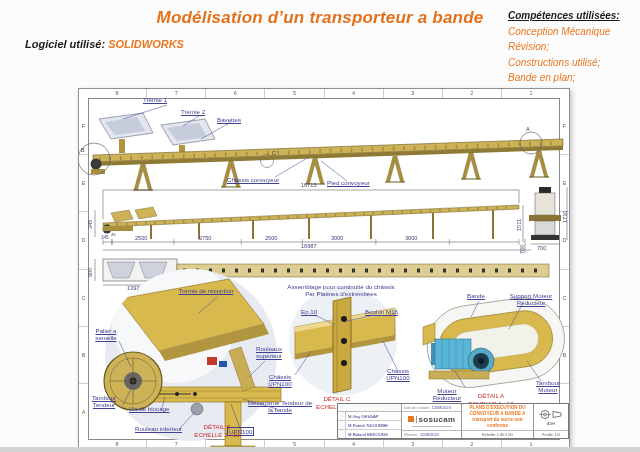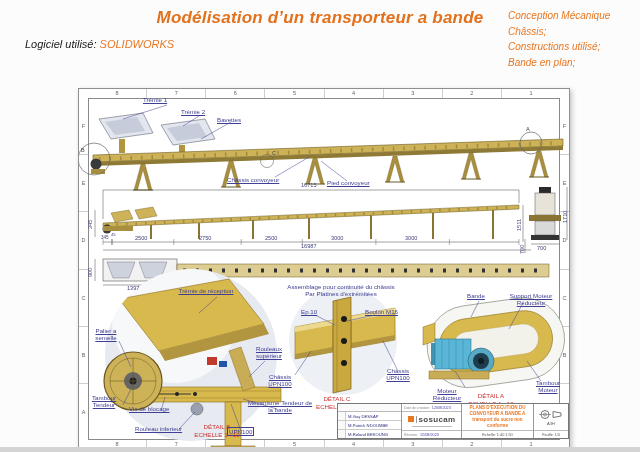--- a/index.html
+++ b/index.html
@@ -10,21 +10,21 @@
     position:relative; overflow:hidden;
   }
   
   .slide-title {
     position:absolute; left:0; right:0; top:8px;
     text-align:center; font-size:17px; font-weight:bold; font-style:italic;
     color:#e2711c; letter-spacing:.2px;
   }
   .software-line {
     position:absolute; left:25px; top:38px;
-    font-size:11px; font-weight:normal; font-style:italic; color:#1a1a1a;
+    font-size:11px; font-weight:bold; font-style:italic; color:#1a1a1a;
   }
   .software-line .sw { color:#e87722; }
   .skills {
     position:absolute; left:508px; top:8px; width:128px;
     font-size:10px; font-style:italic; line-height:1.55;
   }
   .skills .head { color:#1a1a1a; font-weight:bold; text-decoration:underline; }
   .skills .item { color:#e87722; }
   .bottom-strip { position:absolute; left:0; right:0; bottom:0; height:5px; background:#d4d4d4; }
 
@@ -111,22 +111,23 @@
 </style>
 </head>
 <body>
 
 <div class="slide-title">Modélisation d’un transporteur a bande</div>
 <div class="software-line">
   <span>Logiciel utilisé:</span>
   <span class="sw">SOLIDWORKS</span>
 </div>
 <div class="skills">
+  <div class="head">Compétences utilisées:</div>
   <div class="item">Conception Mécanique</div>
-  <div class="item">Châssis;</div>
+  <div class="item">Révision;</div>
   <div class="item">Constructions utilisé;</div>
   <div class="item">Bande en plan;</div>
 </div>
 
 <div class="sheet">
   <div class="sheet-frame"></div>
 
   <div class="zones-h top">
     <span>8</span>
     <span>7</span>

